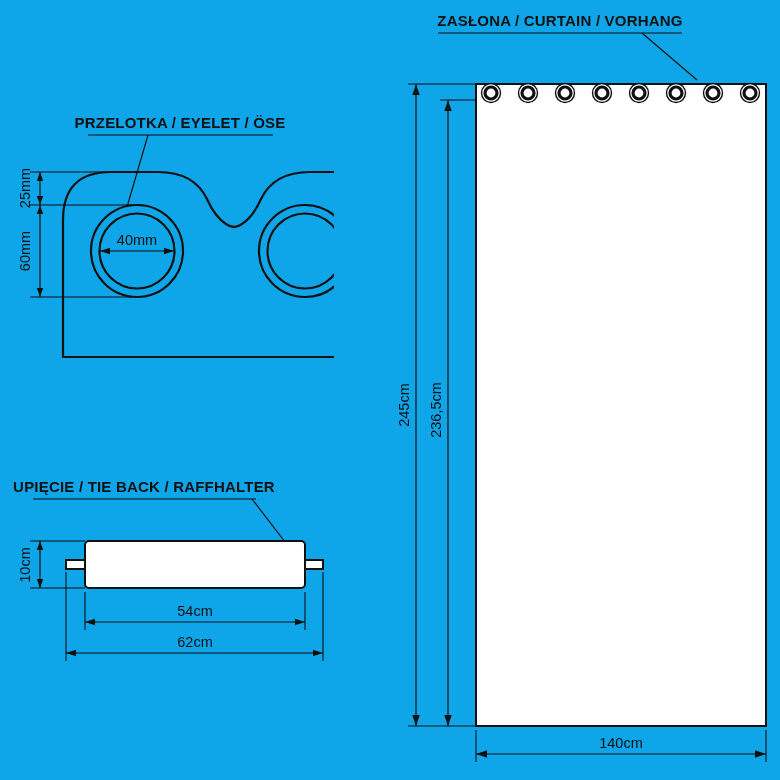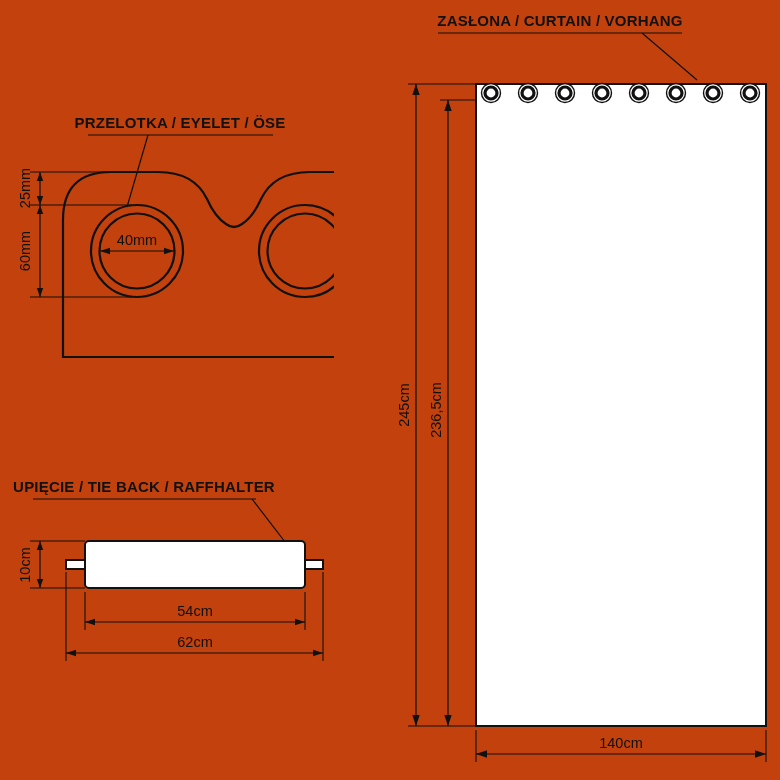--- a/index.html
+++ b/index.html
@@ -1,20 +1,20 @@
 <!DOCTYPE html>
 <html><head>
 <meta charset="utf-8">
 <style>
   html, body { margin: 0; padding: 0; background: #ffffff; }
   .canvas {
     position: relative;
     width: 780px;
     height: 780px;
-    background: #c2410c;
+    background: #0ea5e9;
     overflow: hidden;
   }
   svg { display: block; }
   .lbl {
     font-family: "Liberation Sans", sans-serif;
     font-size: 15px;
     font-weight: 700;
     fill: #111111;
     letter-spacing: 0.2px;
   }

